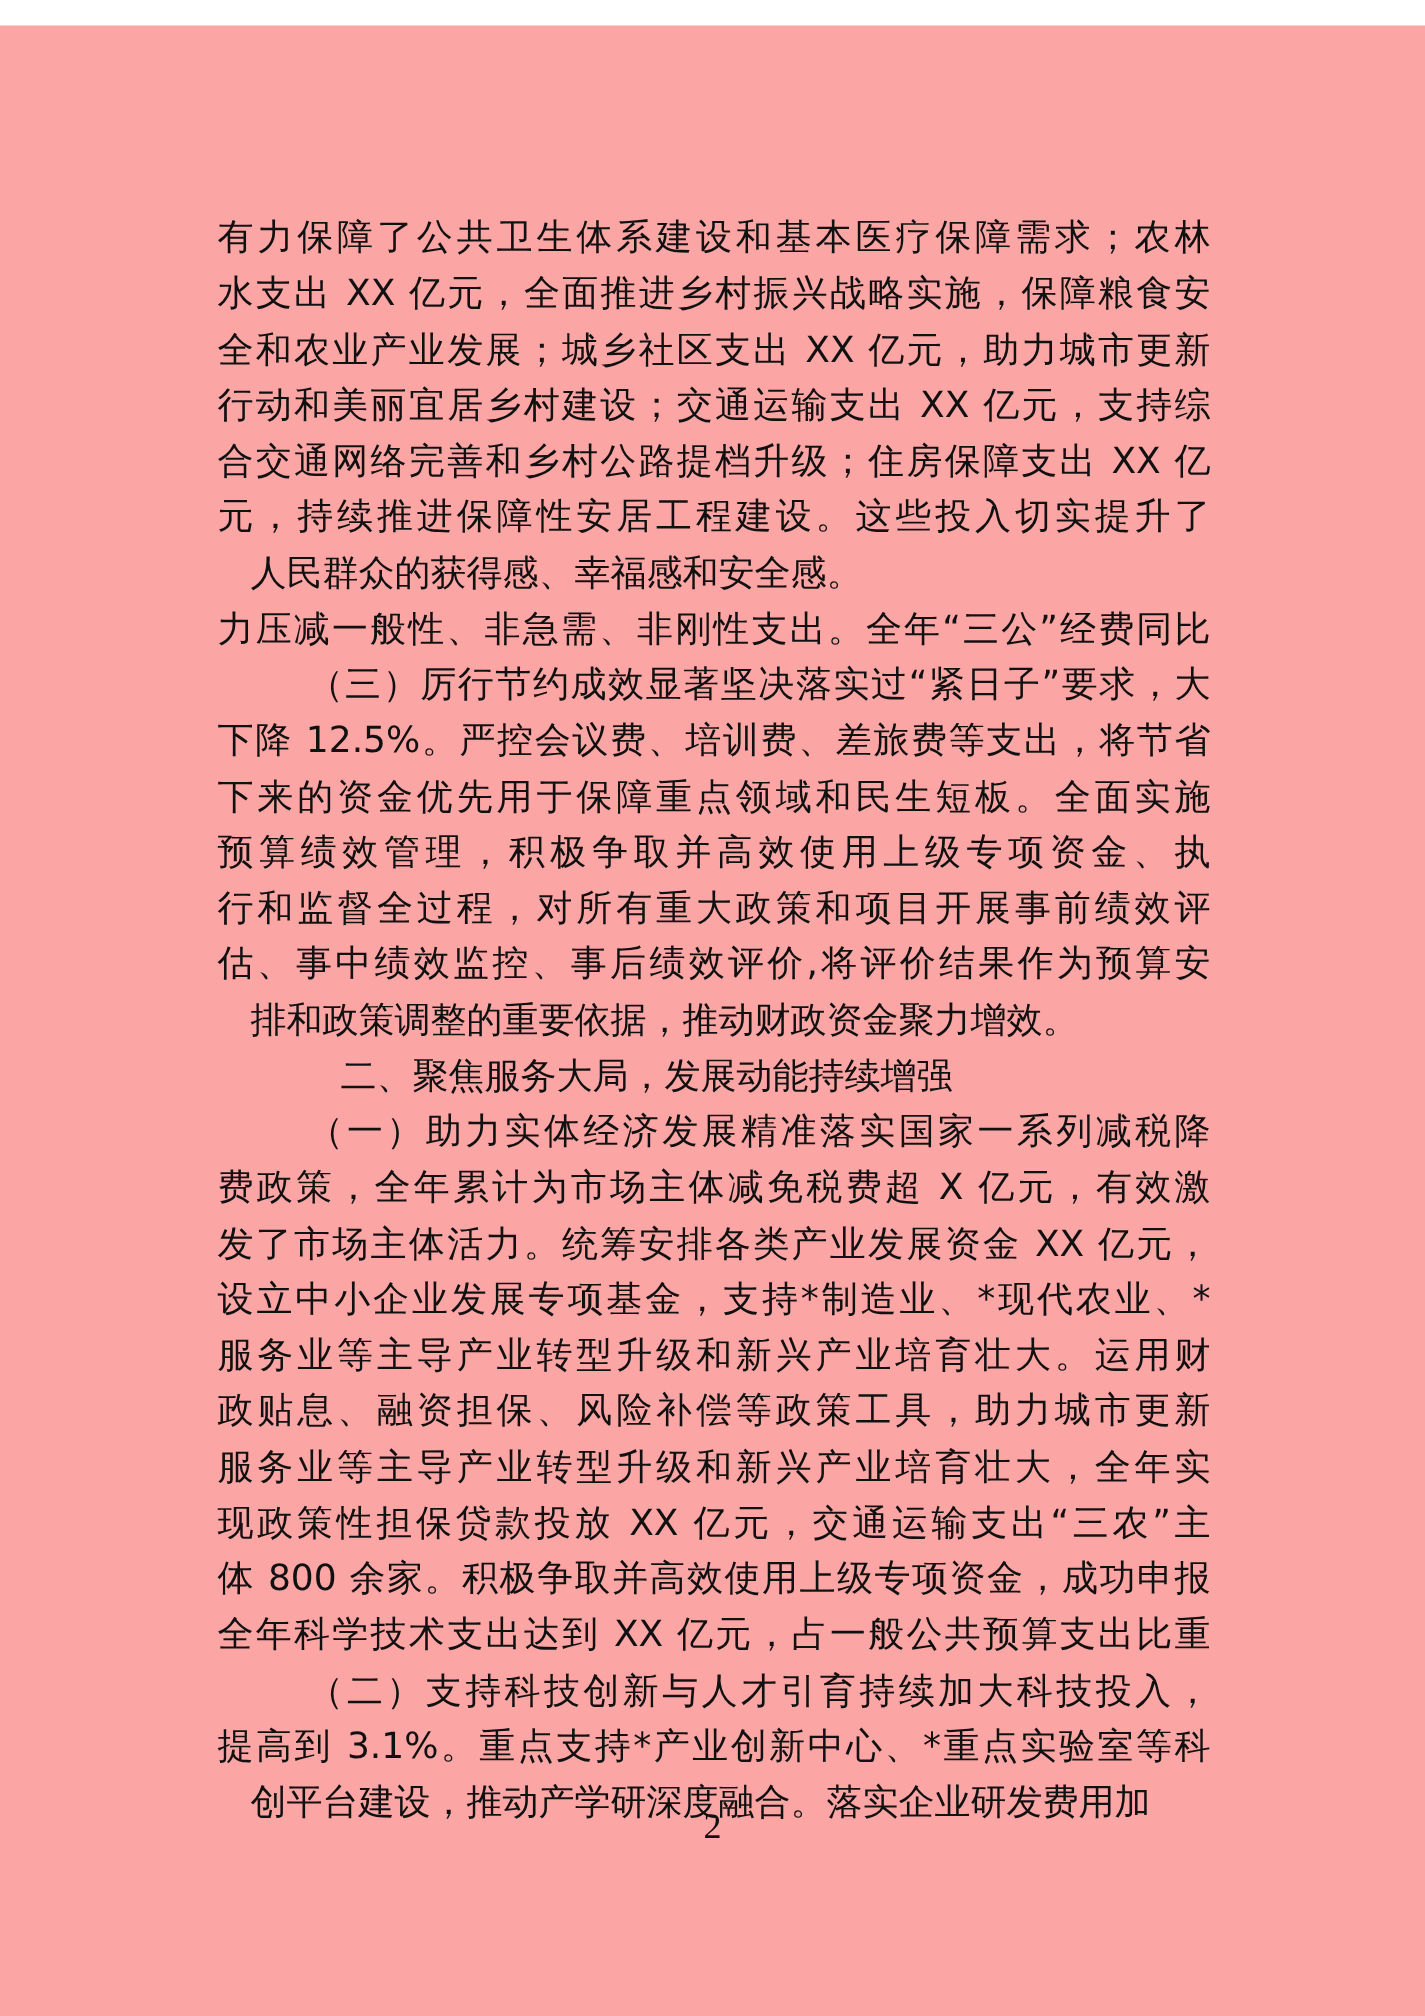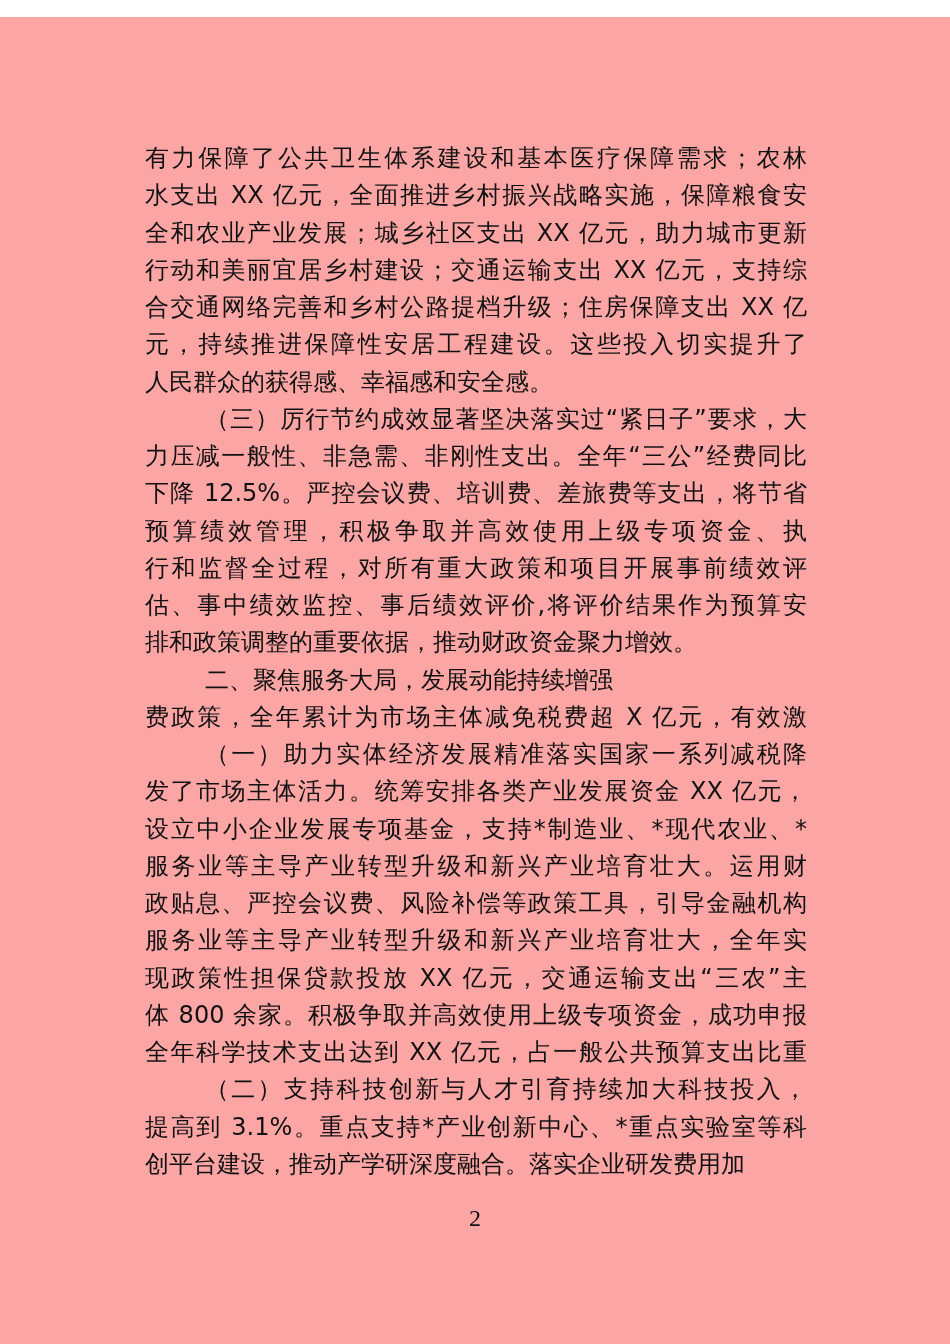--- a/index.html
+++ b/index.html
@@ -13,21 +13,21 @@
       font-size: 24px;
       line-height: 37.25px;
       color: #111111;
       text-align: justify;
       text-justify: inter-character;
     }
     .line {
       display: block; white-space: nowrap; height: 37.25px;
       text-align: justify; text-align-last: justify;
     }
-    .line.last { text-align-last: left; }
+    .line.last { text-align-last: left; margin-left: 22px; }
     .indent { padding-left: 60px; }
     .heading { font-weight: normal; }
     .page-number {
       position: absolute; left: 0; width: 950px; top: 1188px; text-align: center;
       font-family: "Liberation Serif", serif; font-size: 24px; color: #111111;
     }
   </style>
 </head>
 <body>
 
@@ -36,38 +36,39 @@
       <div>
         <span class="line">有力保障了公共卫生体系建设和基本医疗保障需求；农林</span>
         <span class="line">水支出 XX 亿元，全面推进乡村振兴战略实施，保障粮食安</span>
         <span class="line">全和农业产业发展；城乡社区支出 XX 亿元，助力城市更新</span>
         <span class="line">行动和美丽宜居乡村建设；交通运输支出 XX 亿元，支持综</span>
         <span class="line">合交通网络完善和乡村公路提档升级；住房保障支出 XX 亿</span>
         <span class="line">元，持续推进保障性安居工程建设。这些投入切实提升了</span>
         <span class="line last">人民群众的获得感、幸福感和安全感。</span>
       </div>
       <div>
+        <span class="line">力压减一般性、非急需、非刚性支出。全年“三公”经费同比</span>
         <span class="line indent">（三）厉行节约成效显著坚决落实过“紧日子”要求，大</span>
-        <span class="line">力压减一般性、非急需、非刚性支出。全年“三公”经费同比</span>
         <span class="line">下降 12.5%。严控会议费、培训费、差旅费等支出，将节省</span>
+        <span class="line">下来的资金优先用于保障重点领域和民生短板。全面实施</span>
         <span class="line">预算绩效管理，积极争取并高效使用上级专项资金、执</span>
         <span class="line">行和监督全过程，对所有重大政策和项目开展事前绩效评</span>
         <span class="line">估、事中绩效监控、事后绩效评价,将评价结果作为预算安</span>
         <span class="line last">排和政策调整的重要依据，推动财政资金聚力增效。</span>
       </div>
       <div>
         <span class="line indent last heading">二、聚焦服务大局，发展动能持续增强</span>
       </div>
       <div>
+        <span class="line indent">（一）助力实体经济发展精准落实国家一系列减税降</span>
         <span class="line">费政策，全年累计为市场主体减免税费超 X 亿元，有效激</span>
-        <span class="line indent">（一）助力实体经济发展精准落实国家一系列减税降</span>
         <span class="line">发了市场主体活力。统筹安排各类产业发展资金 XX 亿元，</span>
         <span class="line">设立中小企业发展专项基金，支持*制造业、*现代农业、*</span>
         <span class="line">服务业等主导产业转型升级和新兴产业培育壮大。运用财</span>
-        <span class="line">政贴息、严控会议费、风险补偿等政策工具，引导金融机构</span>
+        <span class="line">政贴息、融资担保、风险补偿等政策工具，助力城市更新</span>
         <span class="line">服务业等主导产业转型升级和新兴产业培育壮大，全年实</span>
         <span class="line">现政策性担保贷款投放 XX 亿元，交通运输支出“三农”主</span>
         <span class="line">体 800 余家。积极争取并高效使用上级专项资金，成功申报</span>
       </div>
       <div>
         <span class="line">全年科学技术支出达到 XX 亿元，占一般公共预算支出比重</span>
         <span class="line indent">（二）支持科技创新与人才引育持续加大科技投入，</span>
         <span class="line">提高到 3.1%。重点支持*产业创新中心、*重点实验室等科</span>
         <span class="line last">创平台建设，推动产学研深度融合。落实企业研发费用加</span>
       </div>

